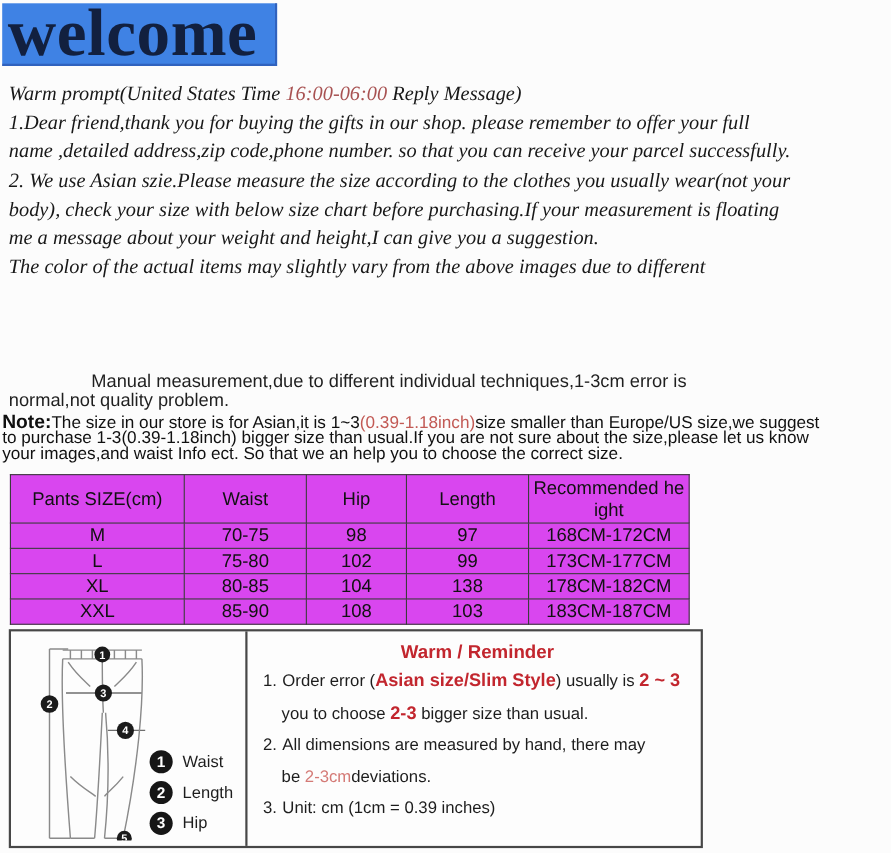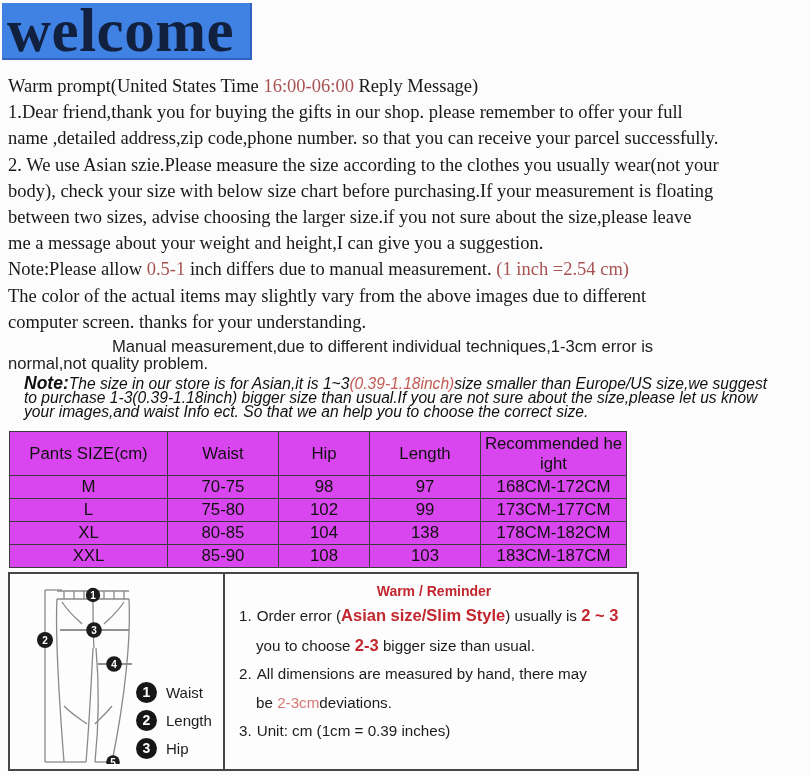--- a/index.html
+++ b/index.html
@@ -14,28 +14,28 @@
     position:absolute;left:2px;top:3px;width:245px;height:57px;
     background:var(--welcome-bg,#3f82e4);
     color:var(--welcome-text,#12203f);
     font-family:"Liberation Serif",serif;font-weight:bold;
     font-size:61px;line-height:56px;padding-left:5px;letter-spacing:.5px;
     box-shadow:inset -2px -2px 0 rgba(20,40,120,.35);
   }
   
   .intro{position:absolute;left:8px;top:73px;font-family:"Liberation Serif",serif;
     font-size:18.5px;color:#181818;}
-  .intro .line{line-height:26.2px;white-space:nowrap;}
+  .intro .line{line-height:26.2px;white-space:nowrap;font-style:italic;}
   .seg-r{color:var(--serif-red,#a85252);}
   
   .manual{position:absolute;left:8px;top:338px;font-size:16.6px;line-height:17px;color:#1f1f1f;}
   .manual .line{white-space:nowrap;}
-  .manual .line:first-child{margin-left:104px;}
-  
-  .asianote{position:absolute;left:24px;top:377px;font-size:15.6px;line-height:13.9px;color:#101010;font-style:italic;}
+  .manual .line:first-child{margin-left:75px;}
+  
+  .asianote{position:absolute;left:2px;top:377px;font-size:15.6px;line-height:13.9px;color:#101010;}
   .asianote .line{white-space:nowrap;}
   .seg-b{font-weight:bold;font-size:17.5px;}
   .seg-r2{color:var(--note-red,#c25a55);}
   
   table.size-table{position:absolute;left:9px;top:431px;border-collapse:collapse;table-layout:fixed;background:#d946ef;}
   .size-table th,.size-table td{
     border:1.6px solid #3c3c3c;text-align:center;vertical-align:middle;
     font-size:16.8px;font-weight:normal;color:#111;padding:0;
   }
   .size-table th{height:43px;line-height:20px;white-space:pre-line;}
@@ -45,21 +45,21 @@
     border:2px solid #474747;background:#fdfdfd;display:flex;}
   .diagram-pane{width:213px;border-right:2px solid #474747;position:relative;flex:none;}
   .pants-svg{position:absolute;left:2px;top:4px;}
   .legend{position:absolute;left:126px;top:104px;}
   .legend-row{display:flex;align-items:center;height:28px;}
   .legend-bullet{width:21px;height:21px;border-radius:50%;background:#161616;color:#fff;
     font-weight:bold;font-size:14px;line-height:21px;text-align:center;flex:none;}
   .legend-label{margin-left:9px;font-size:15px;color:#1d1d1d;}
   .reminder-pane{flex:1;padding:6px 8px 0 14px;}
   .reminder-title{text-align:center;color:var(--reminder-red,#c2262e);font-weight:bold;
-    font-size:14px;margin:3px 0 2px 0;}
+    font-size:17px;margin:3px 0 2px 0;}
   .rem-line{font-size:15.2px;line-height:28.5px;color:#1d1d1d;white-space:nowrap;}
   .rem-line .marker{margin-right:5px;}
   .rem-line.cont{padding-left:17px;}
   .seg-rb{color:var(--reminder-red,#c2262e);font-weight:bold;font-size:16.5px;}
   .seg-pk{color:var(--pink-red,#d47a76);}
   
   .pants path,.pants line,.pants polyline{stroke:#8a8a8a;stroke-width:1.3;fill:none;}
   .pants .mline{stroke:#6e6e6e;}
   .pants .marker-circle{fill:#1b1b1b;stroke:none;}
   .pants text{fill:#fff;font-family:"Liberation Sans",sans-serif;font-size:10px;font-weight:bold;text-anchor:middle;}
@@ -68,25 +68,22 @@
 <body>
 
 <div class="welcome">welcome</div>
 
 <div class="intro">
     <div class="line"><span>Warm prompt(United States Time </span><span class="seg-r">16:00-06:00</span><span> Reply Message)</span></div>
     <div class="line"><span>1.Dear friend,thank you for buying the gifts in our shop. please remember to offer your full</span></div>
     <div class="line"><span>name ,detailed address,zip code,phone number. so that you can receive your parcel successfully.</span></div>
     <div class="line"><span>2. We use Asian szie.Please measure the size according to the clothes you usually wear(not your</span></div>
     <div class="line"><span>body), check your size with below size chart before purchasing.If your measurement is floating</span></div>
-    <div class="line"><span>between two sizes, advise choosing the larger size.if you not sure about the size,please leave</span></div>
     <div class="line"><span>me a message about your weight and height,I can give you a suggestion.</span></div>
-    <div class="line"><span>Note:Please allow </span><span class="seg-r">0.5-1</span><span> inch differs due to manual measurement. </span><span class="seg-r">(1 inch =2.54 cm)</span></div>
     <div class="line"><span>The color of the actual items may slightly vary from the above images due to different</span></div>
-    <div class="line"><span>computer screen. thanks for your understanding.</span></div>
   </div>
 
 <div class="manual">
     <div class="line">Manual measurement,due to different individual techniques,1-3cm error is</div>
     <div class="line">normal,not quality problem.</div>
   </div>
 
 <div class="asianote">
     <div class="line"><span class="seg-b">Note:</span><span>The size in our store is for Asian,it is 1~3</span><span class="seg-r2">(0.39-1.18inch)</span><span>size smaller than Europe/US size,we suggest</span></div>
     <div class="line"><span>to purchase 1-3(0.39-1.18inch) bigger size than usual.If you are not sure about the size,please let us know</span></div>

